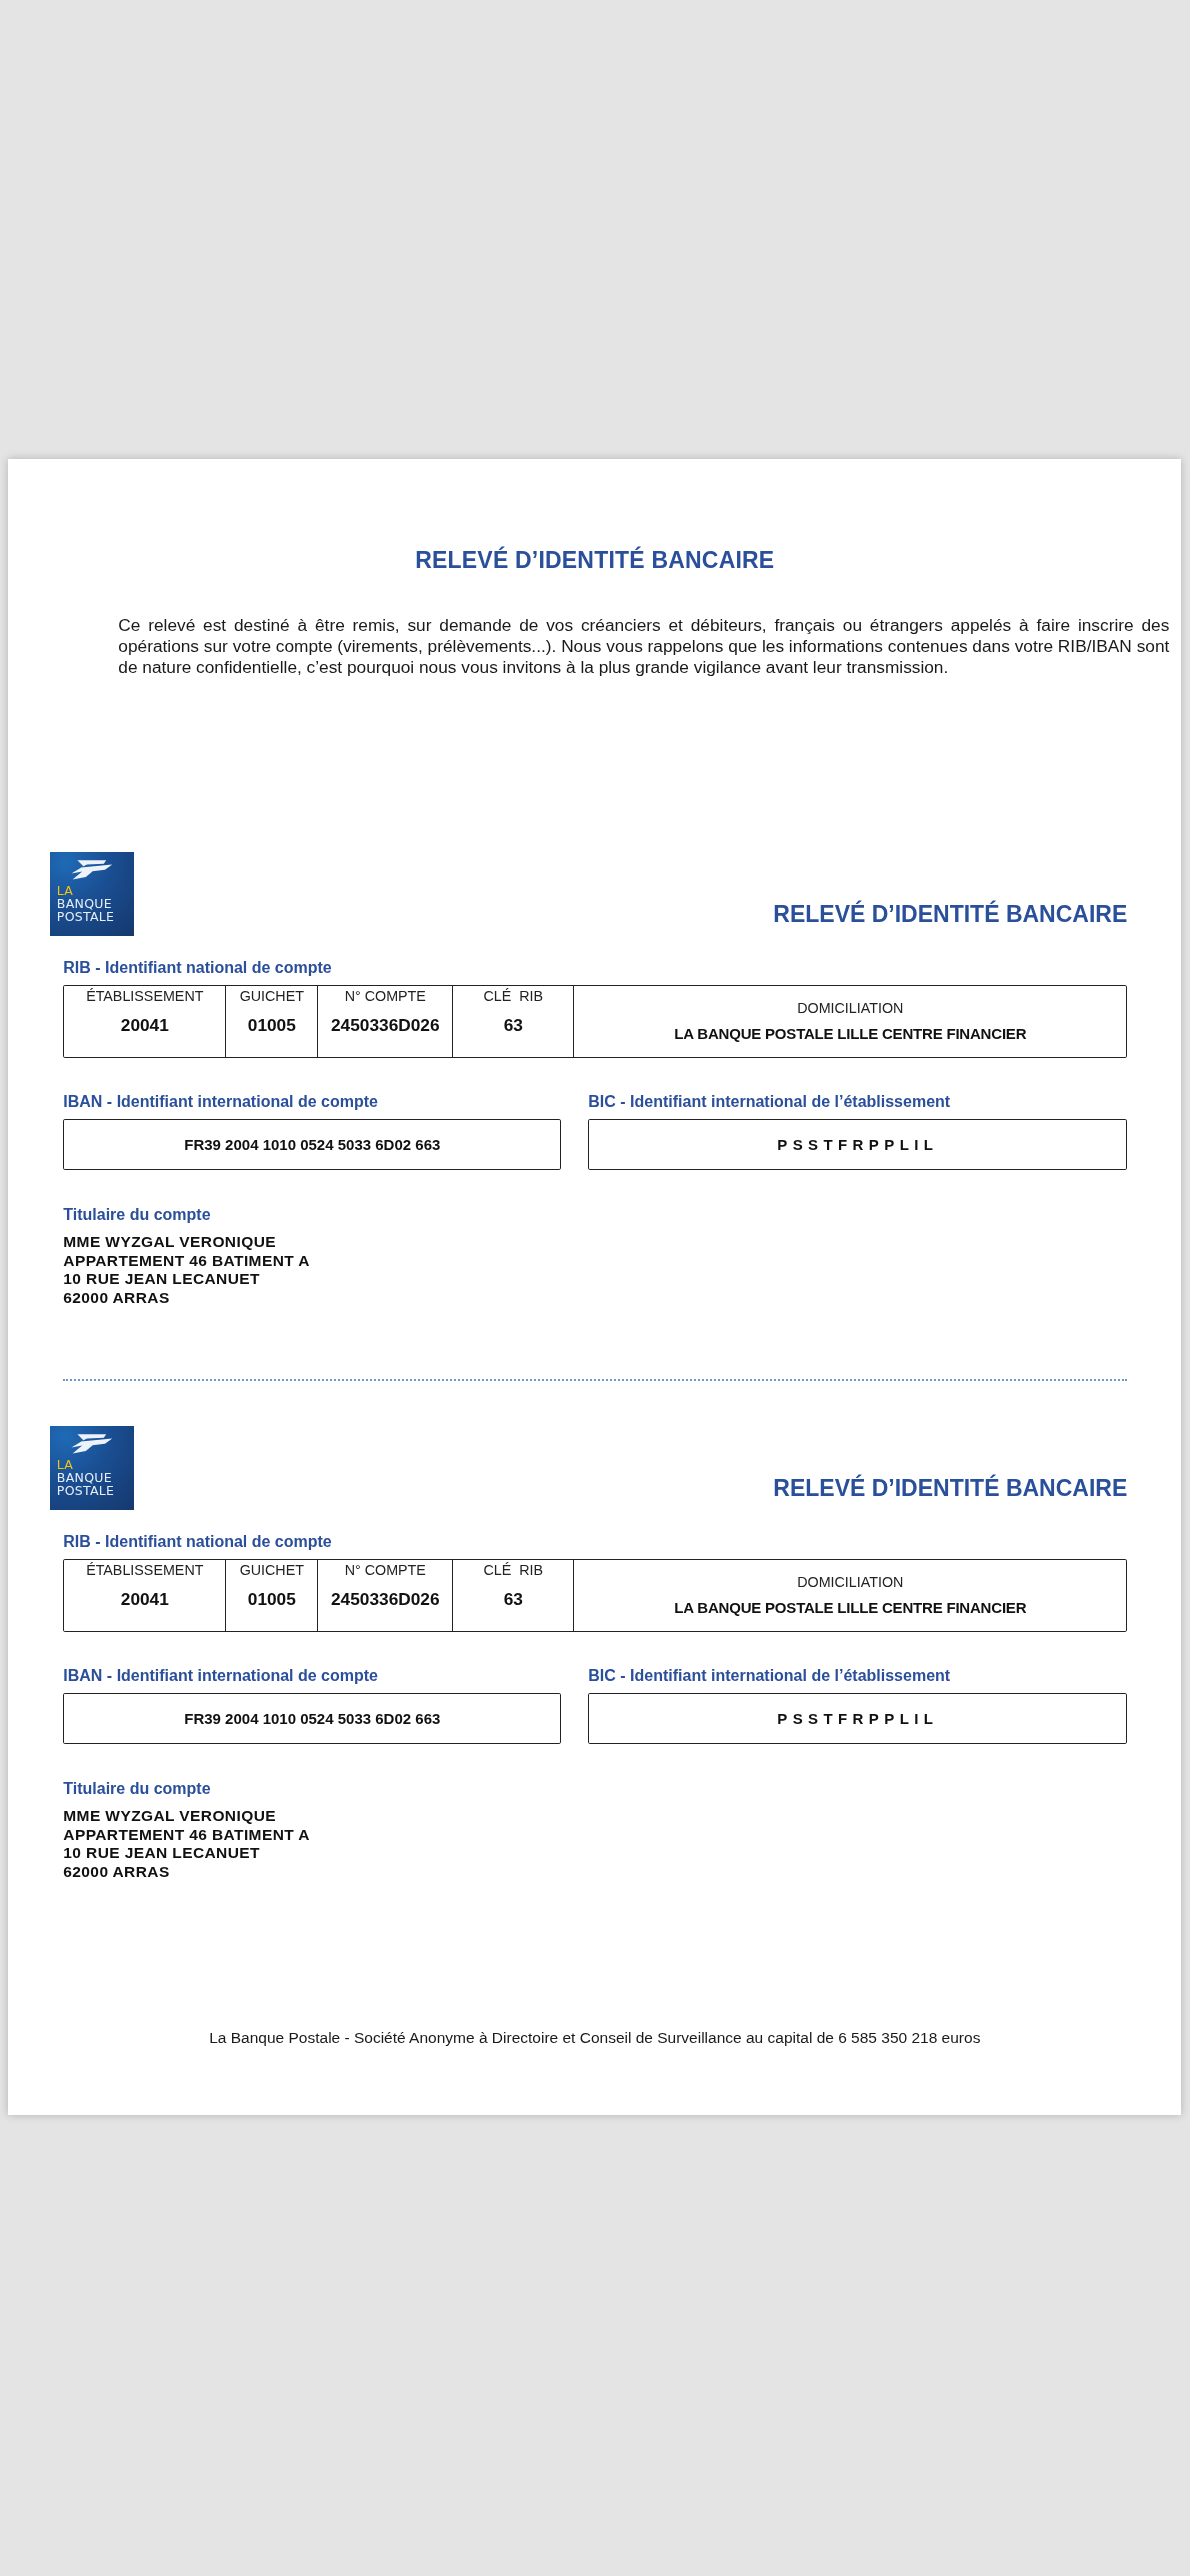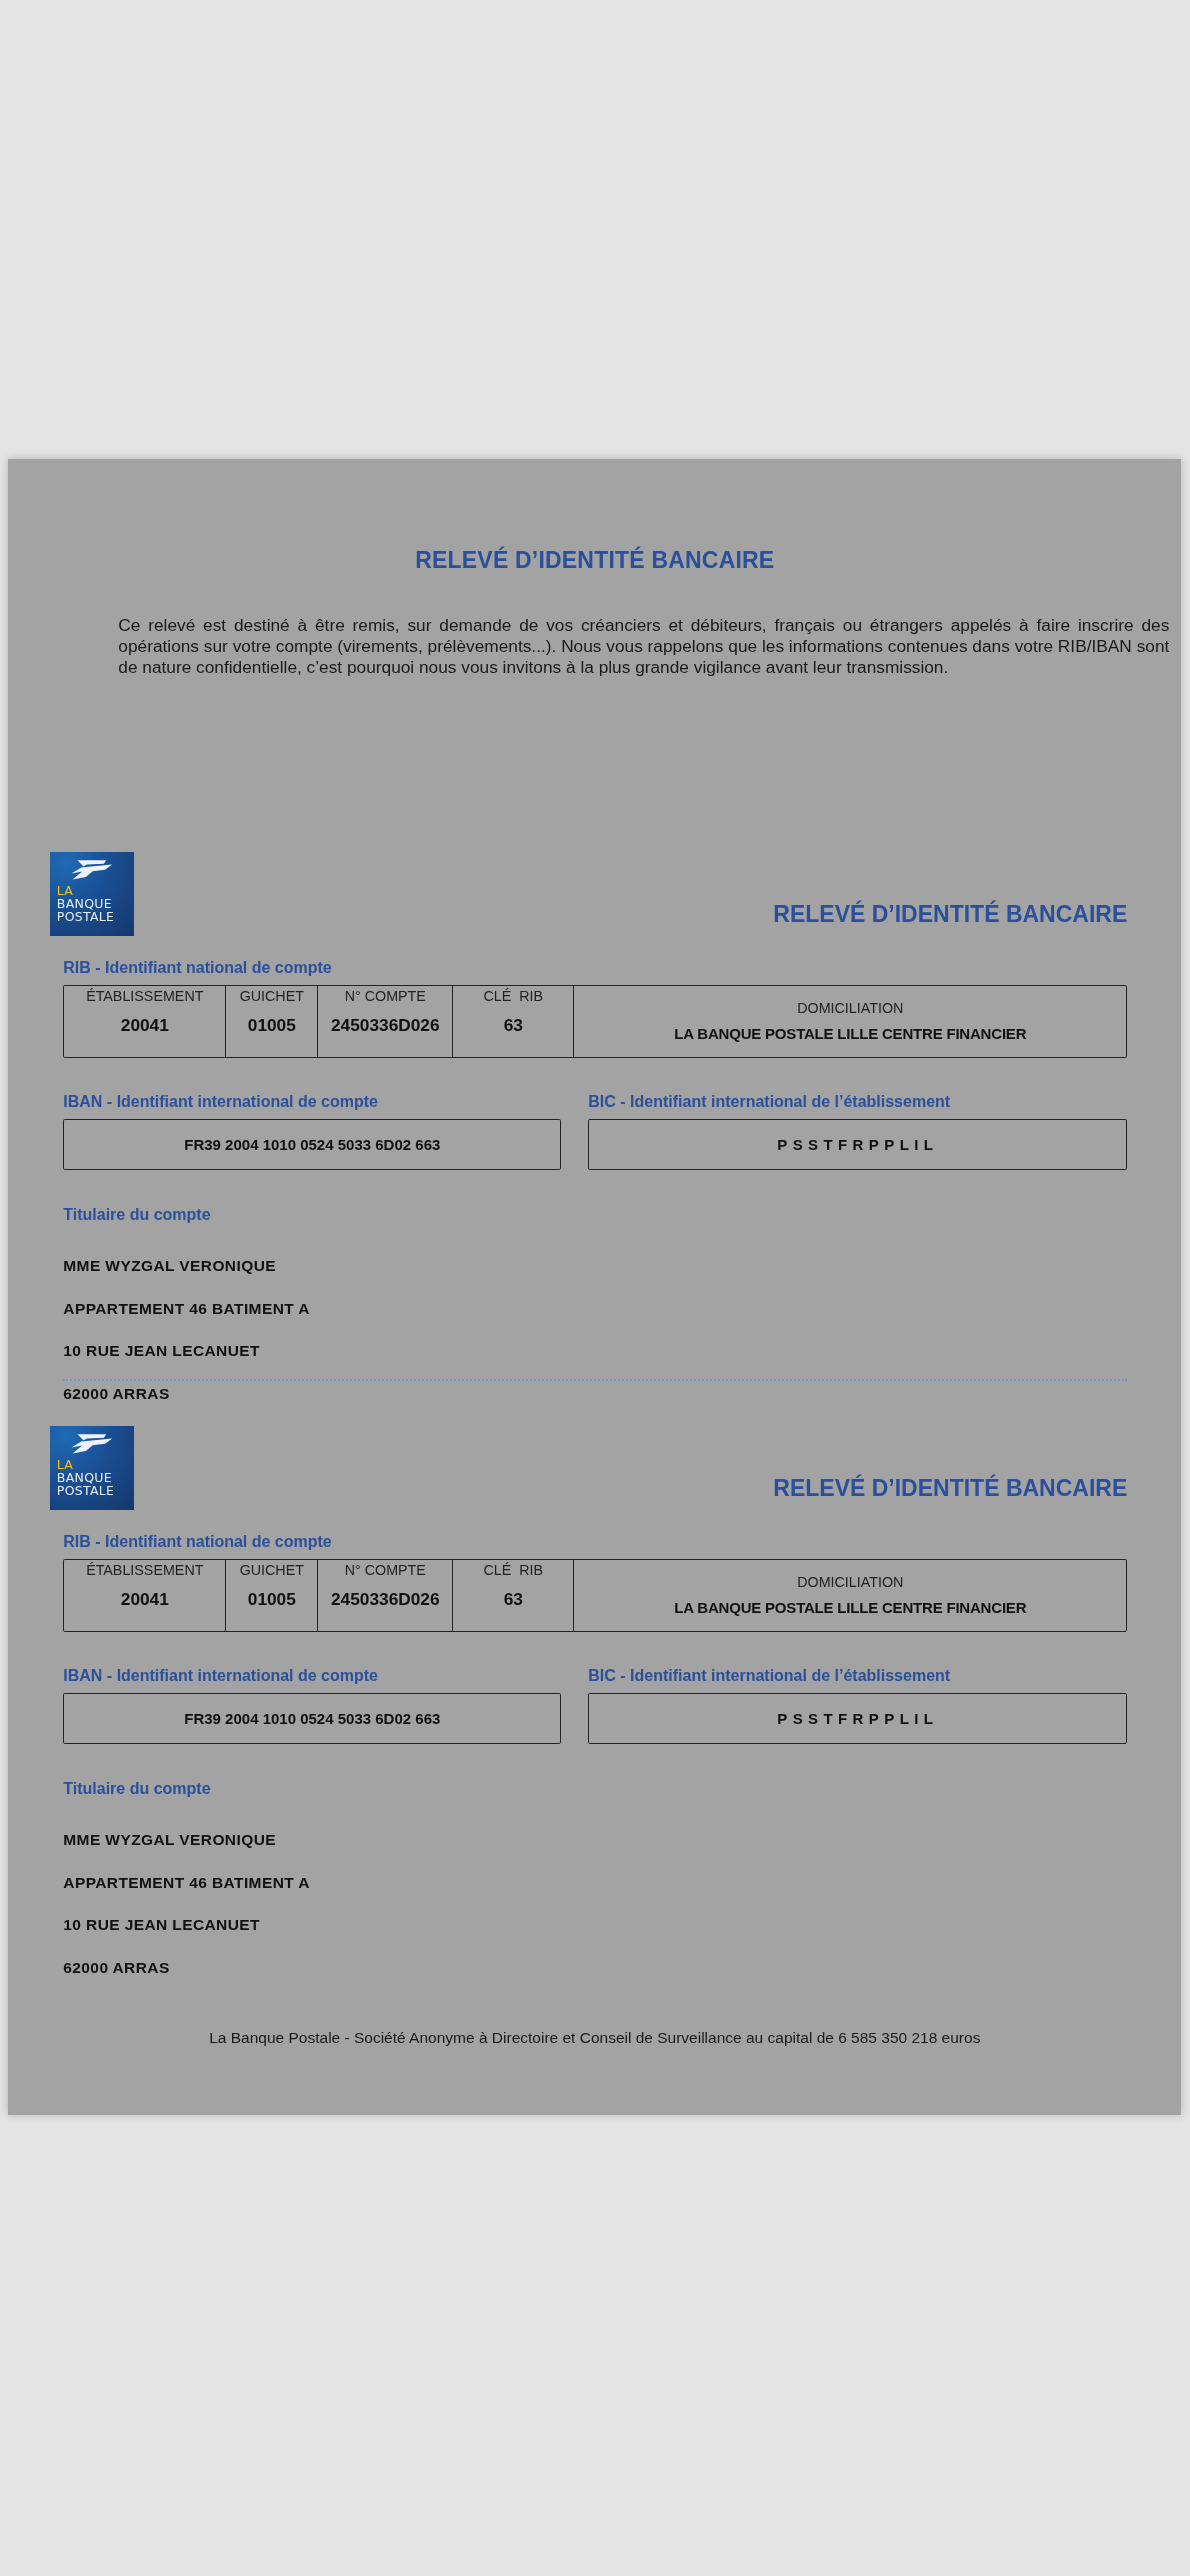--- a/index.html
+++ b/index.html
@@ -2,21 +2,21 @@
 <html style="font-size:9.5px"><head>
 <meta charset="utf-8">
 <style>
   html, body { margin:0; padding:0; }
   body {
     width:1190px; height:2576px; background:#e4e4e4; position:relative; overflow:hidden;
     font-family:"Liberation Sans", sans-serif; color:#111;
   }
   .page {
     position:absolute; left:8.3px; top:459px; width:1173px; height:1656px;
-    background:#a3a3a3; box-shadow:0 0 8.3px rgba(0,0,0,0.22);
+    background:#ffffff; box-shadow:0 0 8.3px rgba(0,0,0,0.22);
   }
   .abs { position:absolute; }
   .doc-title {
     left:0; width:100%; top:88px; text-align:center;
     font-size:23px; font-weight:bold; color:#2a4f9b; letter-spacing:0.2px;
   }
   .intro {
     left:67px; width:1051px; font-size:17.3px; line-height:21px; color:#1a1a1a;
     text-align:justify;
     margin-left:43px;
@@ -62,21 +62,21 @@
     display:flex; align-items:center; justify-content:center;
     font-size:15px; font-weight:bold; color:#111;
   }
   .iban-box { left:55px; width:498px; }
   .bic-box { left:580px; width:539px; letter-spacing:5.4px; }
   .holder-label { left:55px; top:354px; }
   .holder {
     left:55px; top:381px; font-size:15.5px; font-weight:bold; line-height:18.5px; color:#111;
     letter-spacing:0.4px;
   }
-  .holder div { white-space:nowrap;margin-top:24px; }
+  .holder div { white-space:nowrap; }
   .sec1 { top:393px; }
   .sec2 { top:967px; }
   .separator {
     left:55px; top:920px; width:1064px; height:0;
     border-top:2.4px dotted #6f95cf;
   }
   .footer {
     left:0; width:100%; top:1570px; text-align:center; font-size:15.5px; line-height:18px; color:#1a1a1a;
   }
 </style>

